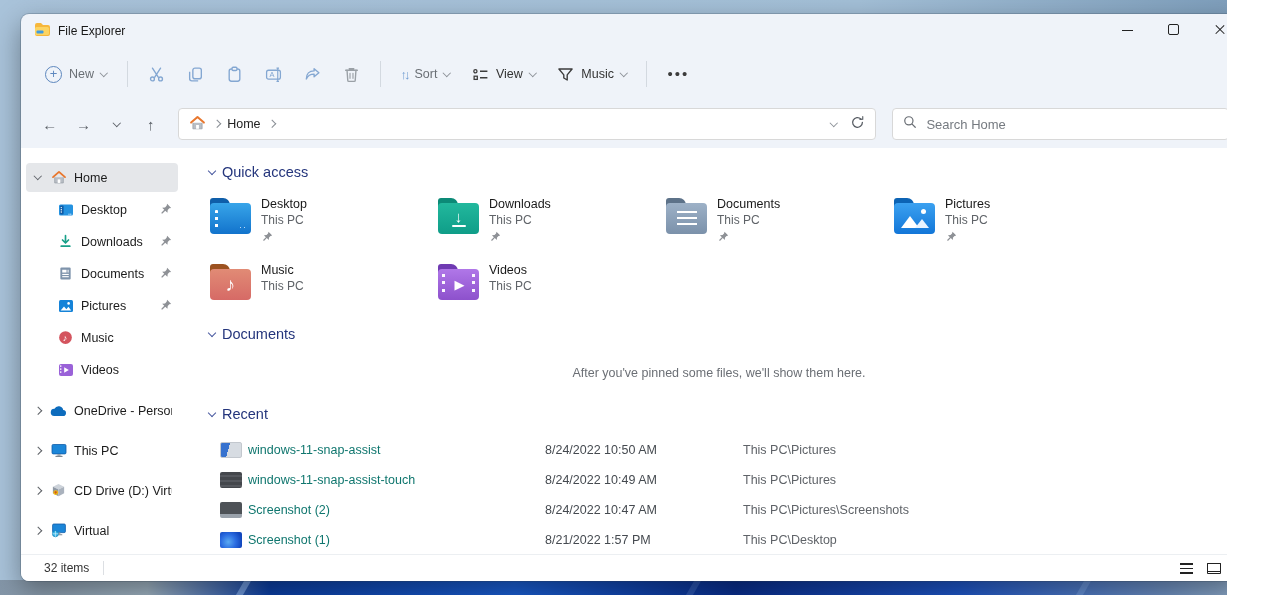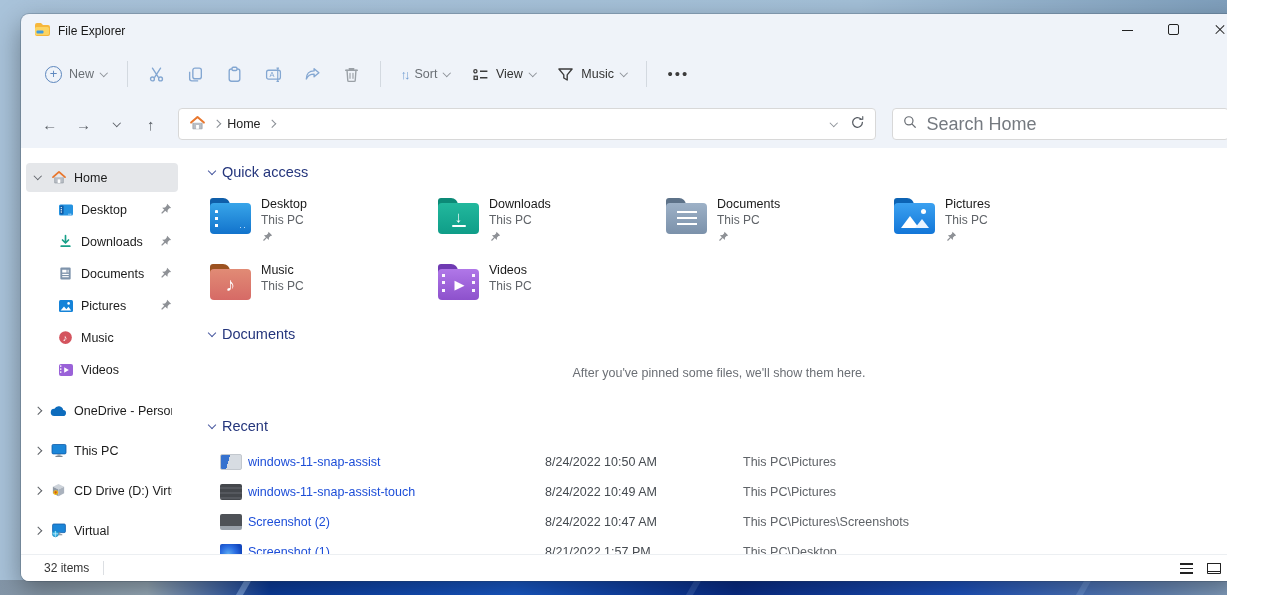--- a/index.html
+++ b/index.html
@@ -43,21 +43,21 @@
 
   
   .navbar { height:48px; display:flex; align-items:center; padding:0 14px; flex:none; gap:4px; }
   .nbtn { border:none; background:transparent; width:30px; height:30px; border-radius:5px;
           font-size:15px; color:#5a5f66; cursor:pointer; display:flex; align-items:center; justify-content:center; }
   .addressbar { margin-left:8px; width:706px; height:32px; background:#fff; border:1px solid #d8d8d8;
           border-radius:4px; display:flex; align-items:center; padding:0 10px; gap:8px; font-size:12.5px; color:#222; }
   .ab-right { margin-left:auto; display:flex; align-items:center; gap:14px; }
   .searchbox { margin-left:12px; width:340px; height:32px; background:#fff; border:1px solid #d8d8d8;
           border-radius:4px; display:flex; align-items:center; padding:0 10px; gap:9px; }
-  .searchbox input { border:none; outline:none; flex:1; font-size:18px; font-family:inherit; color:#222; background:transparent; }
+  .searchbox input { border:none; outline:none; flex:1; font-size:13px; font-family:inherit; color:#222; background:transparent; }
   .searchbox input::placeholder { color:#757a80; }
 
   
   .wbody { flex:1; background:#fff; display:flex; position:relative; overflow:hidden; }
 
   
   .sidebar { width:162px; flex:none; padding-top:15px; }
   .si { display:flex; align-items:center; height:29px; margin:0 5px 3px 5px; border-radius:4px;
         font-size:12.5px; color:#1b1b1b; padding:0 6px 0 7px; cursor:pointer; gap:7px; }
   .si.selected { background:#e5e7ea; }
@@ -104,30 +104,30 @@
           background:repeating-linear-gradient(180deg,rgba(255,255,255,.95) 0 3px,transparent 3px 7.5px); }
   .film.l { left:4px; } .film.r { right:4px; }
   .t-meta { display:flex; flex-direction:column; padding-top:3px; gap:2px; }
   .t-name { color:#191919; }
   .t-loc { color:#5f6368; font-size:12px; }
   .t-pin { margin-top:2px; }
 
   .fav-wrap { margin-top:24px; }
   .fav-hint { margin-top:24px; text-align:center; color:#6b6f75; font-size:12.5px; width:1020px; }
 
-  .recent-wrap { margin-top:38px; }
+  .recent-wrap { margin-top:26px; }
   .rrows { margin-top:13px; }
   .rrow { display:grid; grid-template-columns:28px 297px 198px auto; align-items:center;
           height:30px; padding-left:11px; cursor:pointer; }
   .thumb { width:22px; height:16px; border-radius:2px; display:inline-block; }
   .th1 { background:linear-gradient(105deg,#3672cf 38%,#d7dce2 38%); border:1px solid #c3c8ce; }
   .th2 { background:repeating-linear-gradient(180deg,#44474c 0 3px,#55585e 3px 5px); }
   .th3 { background:linear-gradient(180deg,#4e5257 72%,#9aa2ab 72%); }
   .th4 { background:radial-gradient(circle at 38% 62%,#5aaaf2 0%,#2a6be0 45%,#1247bd 80%); }
-  .r-name { color:#1d4ed8; }
+  .r-name { color:#0f766e; }
   .r-date { color:#454a50; }
   .r-path { color:#5f6368; }
 
   
   .scrollbar { position:absolute; top:2px; right:0; bottom:2px; width:13px; background:#f2f3f5; }
   .scroll-thumb { position:absolute; left:5px; top:21px; width:3px; height:120px; background:#9a9da1; border-radius:2px; }
 
   
   .statusbar { height:27px; flex:none; background:#fff; border-top:1px solid #eceff2;
           display:flex; align-items:center; padding:0 10px 0 23px; font-size:12px; color:#333; }

